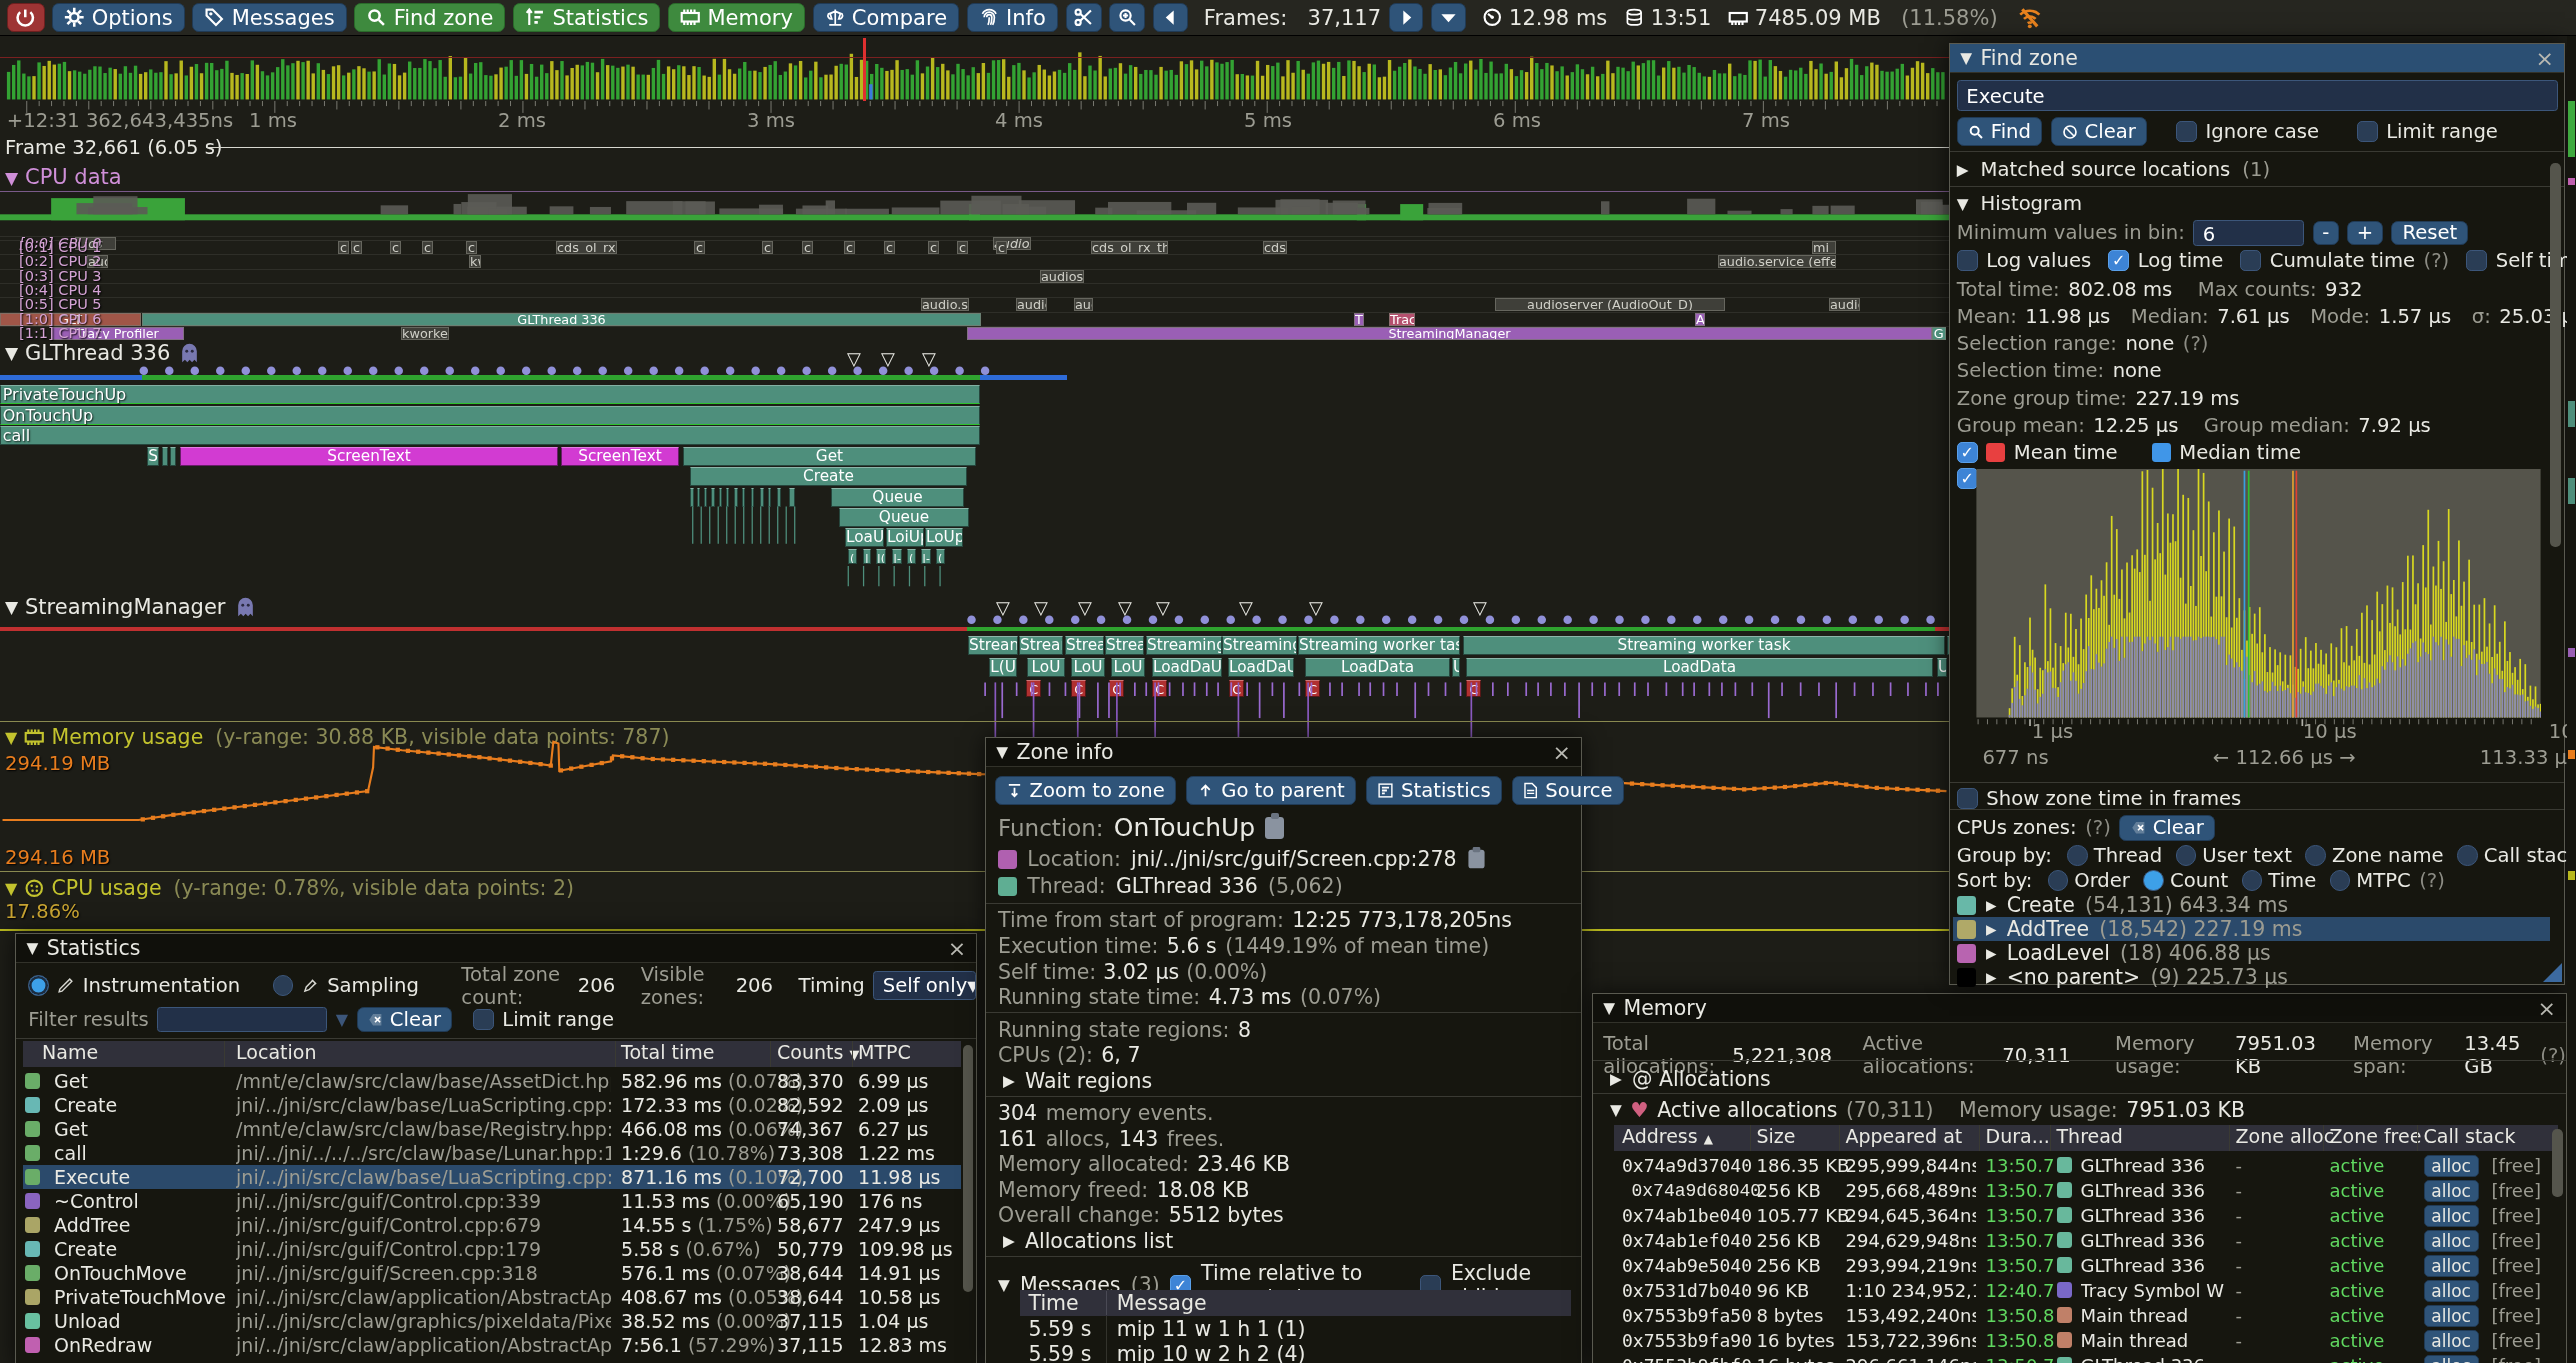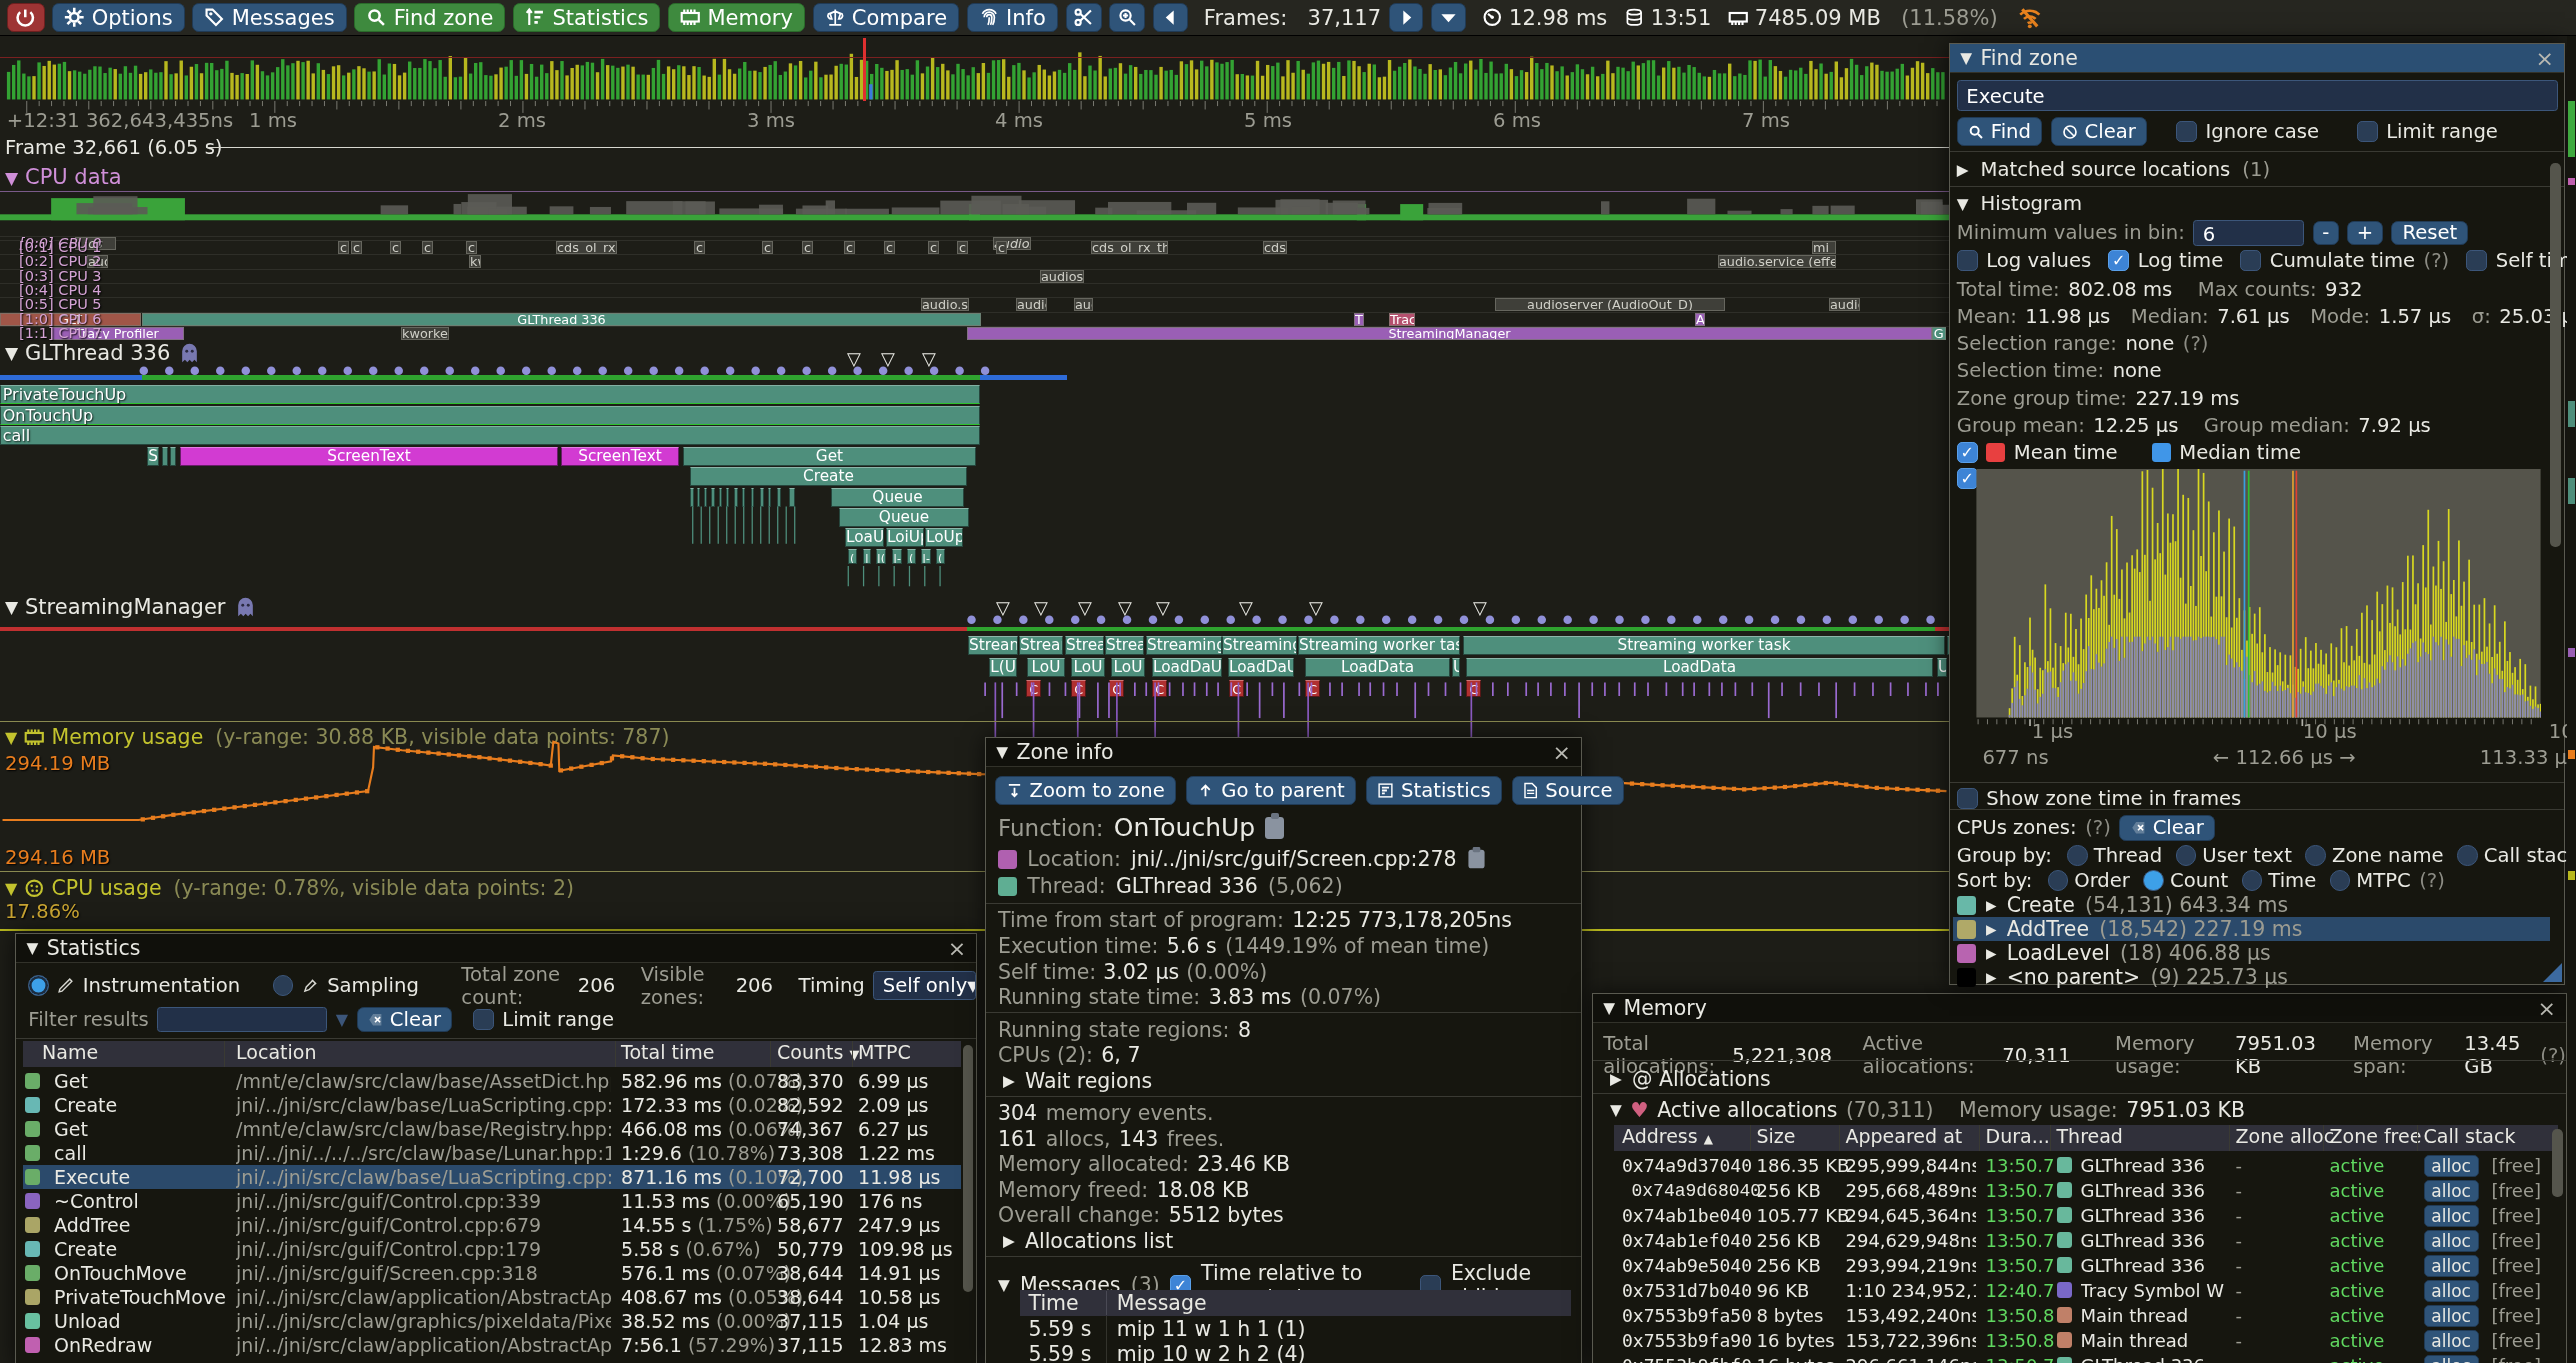--- a/index.html
+++ b/index.html
@@ -2031,21 +2031,21 @@
         <span>5.6 s</span>
         <span class="g">(1449.19% of mean time)</span>
       </div>
     <div class="abs row" style="left:12px;top:222px;gap:7px">
         <span class="g">Self time:</span>
         <span>3.02 µs</span>
         <span class="g">(0.00%)</span>
       </div>
     <div class="abs row" style="left:12px;top:247px;gap:8.5px">
         <span class="g">Running state time:</span>
-        <span>3.83 ms</span>
+        <span>4.73 ms</span>
         <span class="g">(0.07%)</span>
       </div>
     <div class="sep" style="top:274px"></div>
     <div class="abs row" style="left:12px;top:280px;gap:8.5px">
         <span class="g">Running state regions:</span>
         <span>8</span>
       </div>
     <div class="abs row" style="left:12px;top:305px;gap:8.5px">
         <span class="g">CPUs (2):</span>
         <span>6,  7</span>

